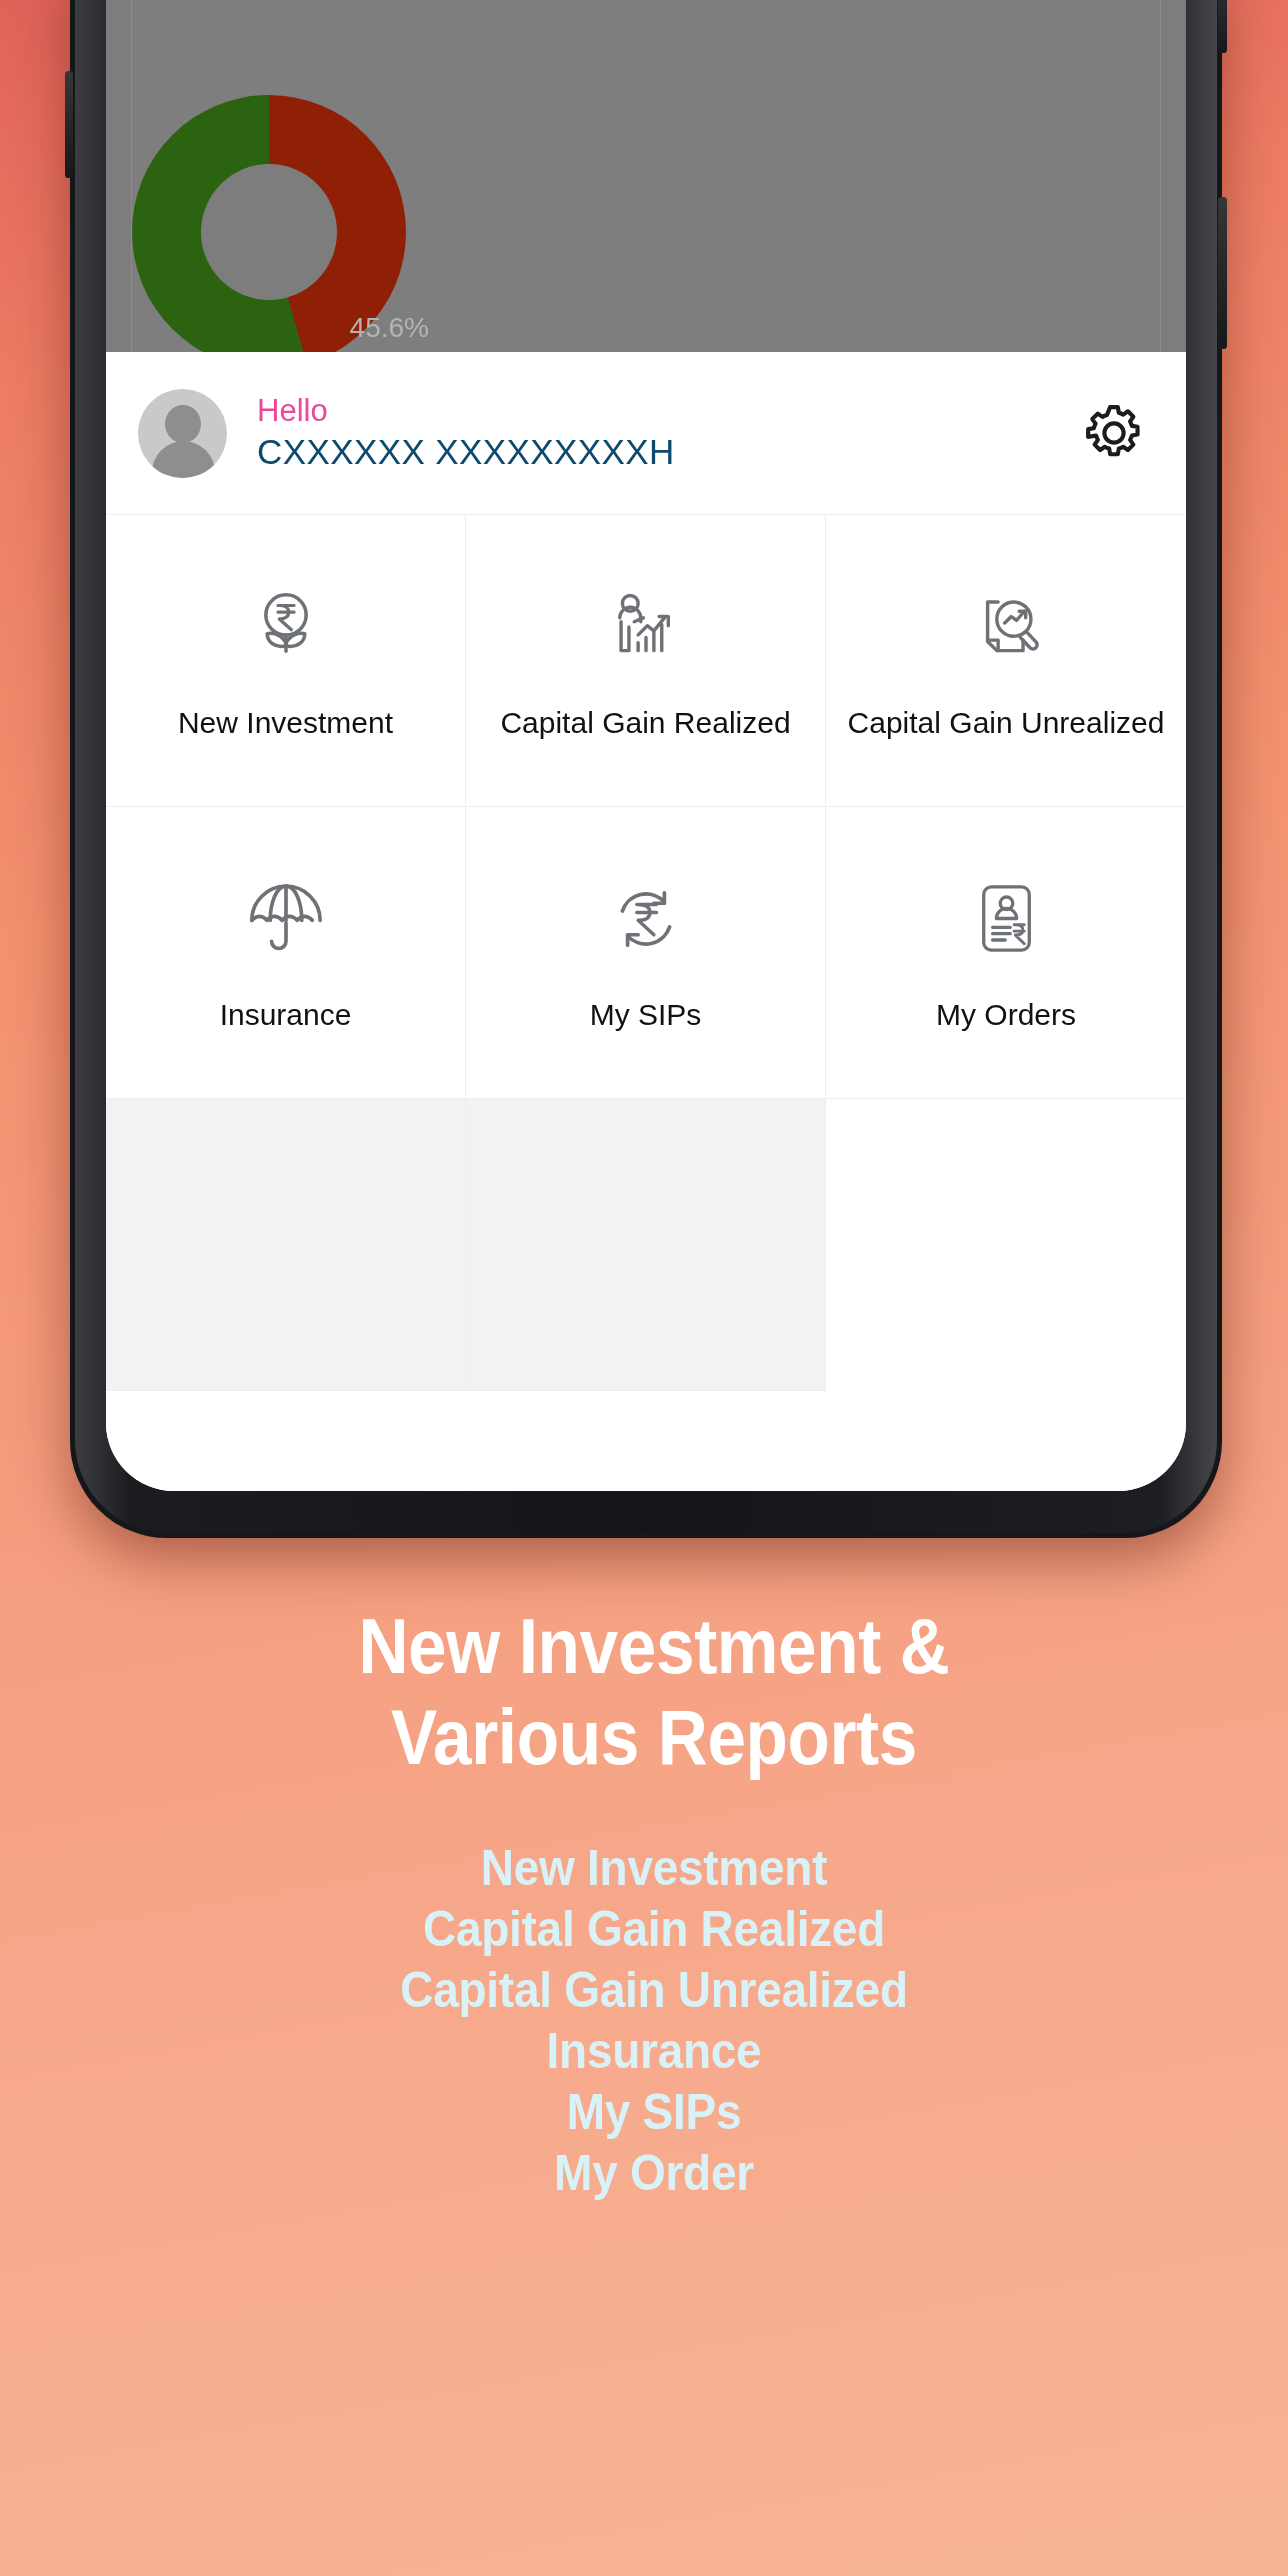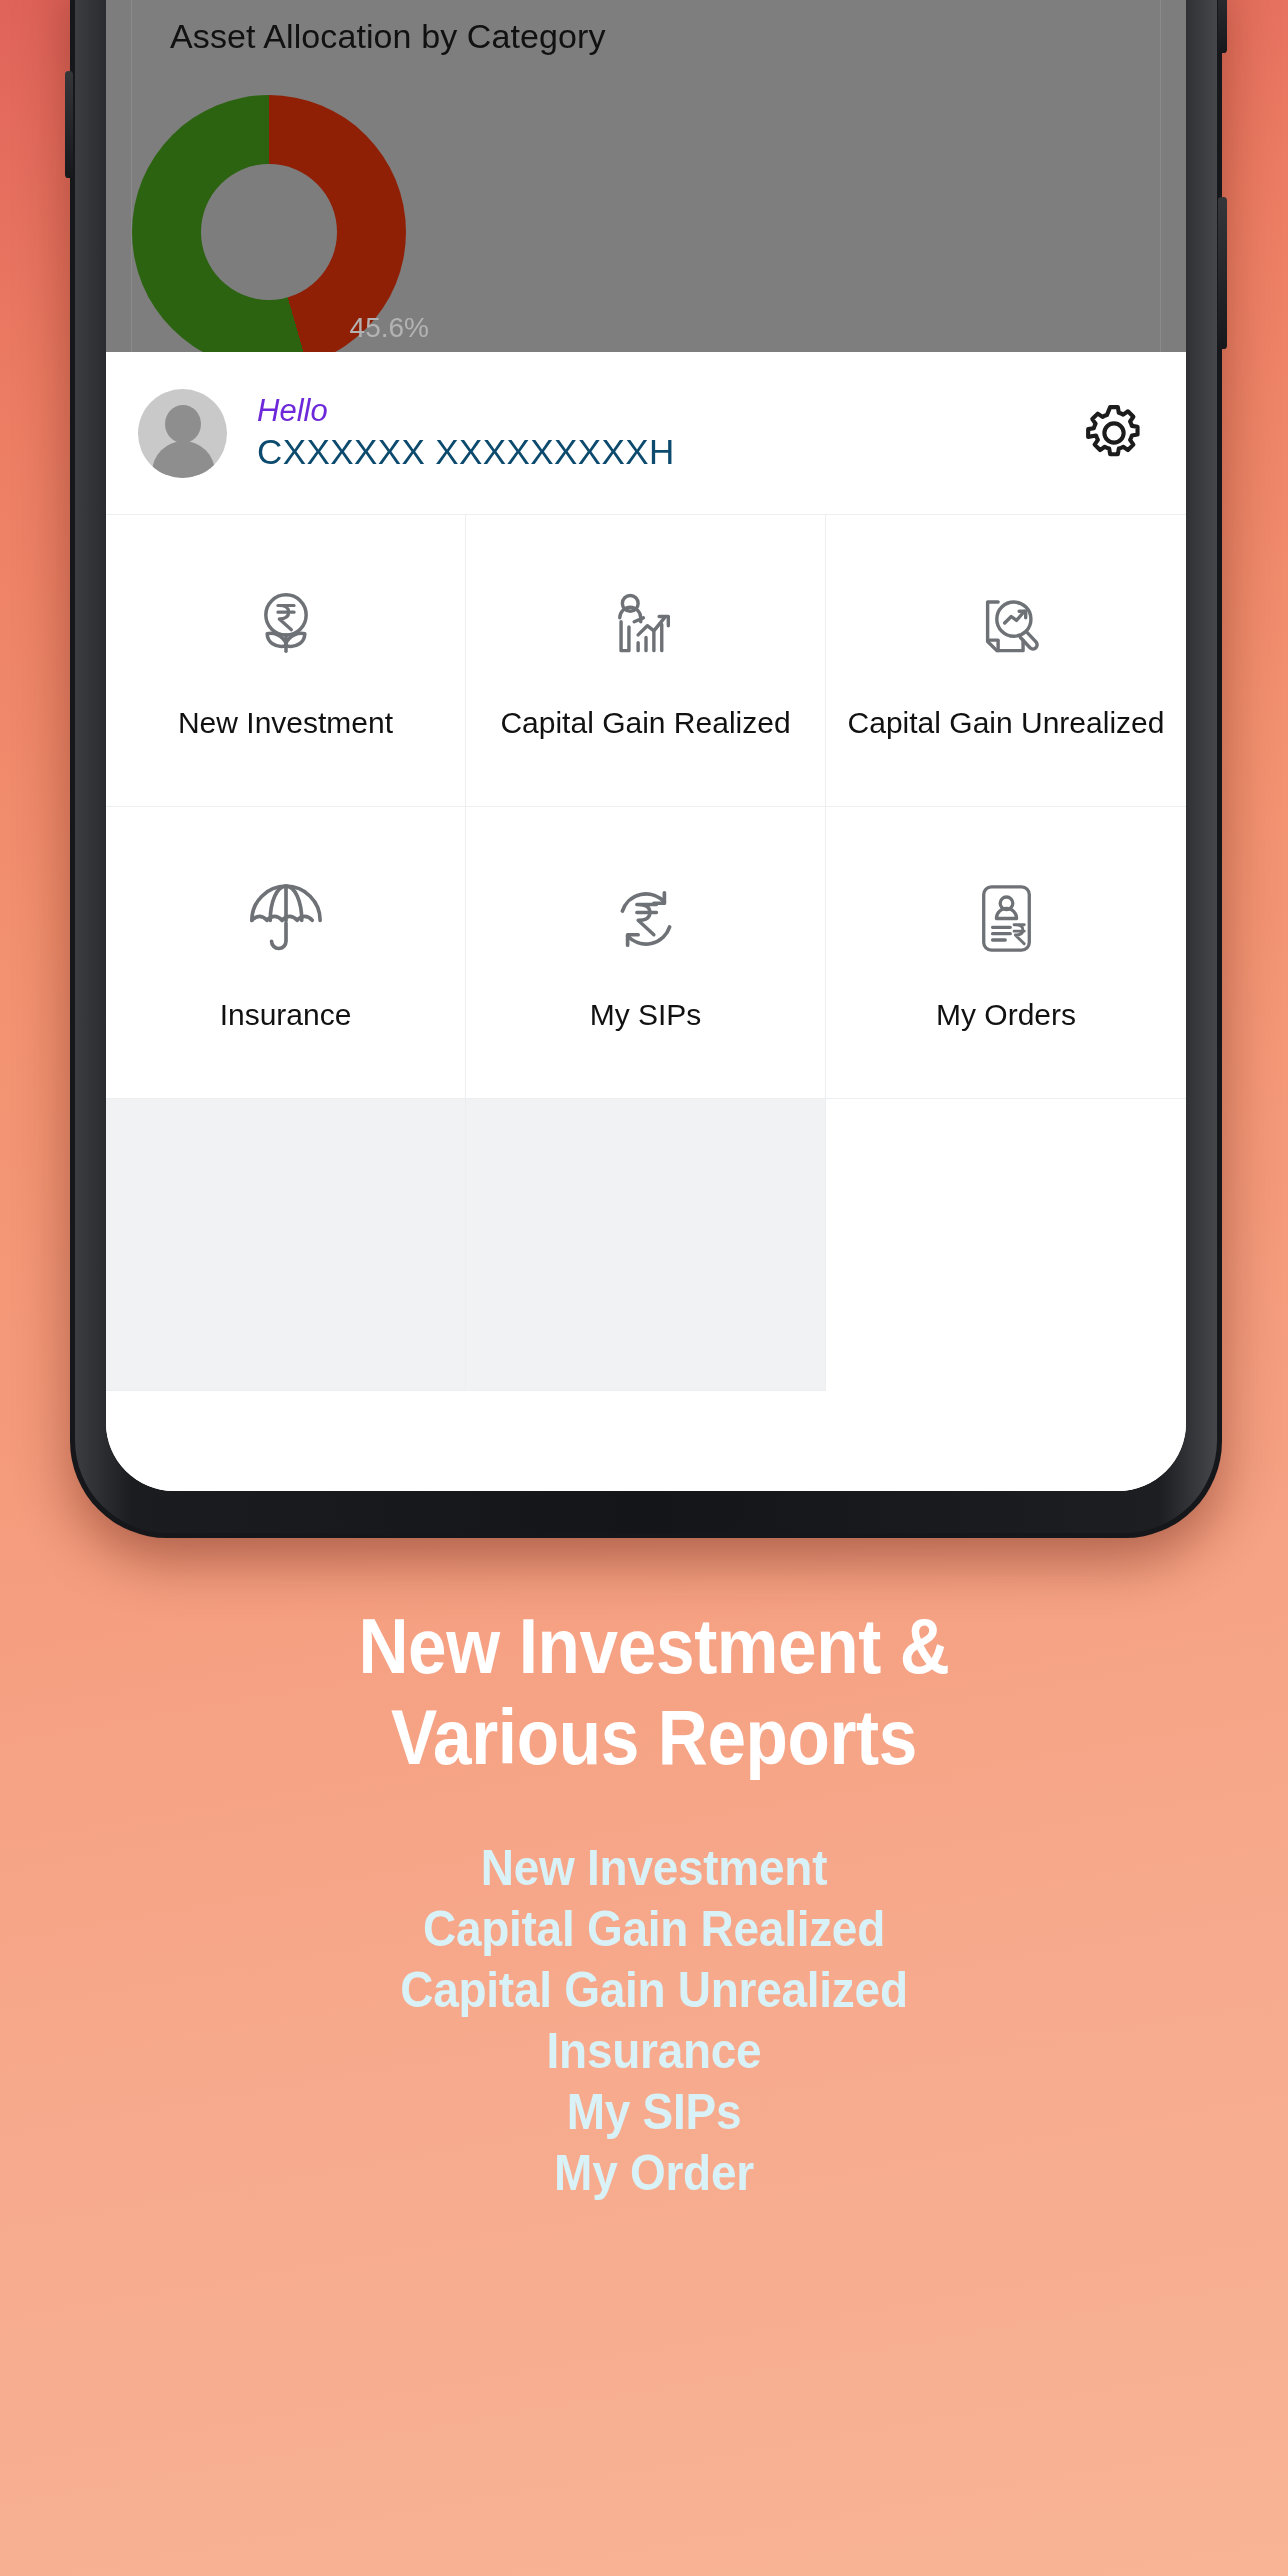--- a/index.html
+++ b/index.html
@@ -97,21 +97,21 @@
   }
   .avatar .head{
     position:absolute; left:50%; top:16px; width:36px; height:38px;
     margin-left:-18px; border-radius:50%; background:#8e8e8e;
   }
   .avatar .body{
     position:absolute; left:50%; top:52px; width:63px; height:52px;
     margin-left:-31px; border-radius:34px 34px 0 0; background:#8e8e8e;
   }
   .greet{ margin-left:30px; line-height:1.16; }
-  .greet .hi{ font-size:31px; color:#6d28d9;font-style:italic; }
+  .greet .hi{ font-size:31px; color:#ec4899; }
   .greet .nm{ font-size:35px; color:#0c4a6e; letter-spacing:0.4px; margin-top:3.6px; }
   .gear{ margin-left:auto; width:66px; height:66px; }
 
   
   .tile-grid{ display:grid; grid-template-columns:repeat(3,1fr); }
   .tile{
     height:292px; background:#fff;
     border-right:0.9px solid #eceef0; border-bottom:0.9px solid #eceef0;
     display:flex; flex-direction:column; align-items:center; justify-content:center;
     padding:0 9px;
@@ -147,21 +147,20 @@
   <div class="phone-body"></div>
   <div class="phone-edge"></div>
   <div class="side-btn b1"></div>
   <div class="side-btn b2"></div>
   <div class="side-btn-l"></div>
 
   <div class="screen">
 
     <div class="chart-region">
       <div class="chart-card">
-        <div class="chart-title">Asset Allocation by Category</div>
         <div class="donut-holder">
           <div class="donut">
             <span class="donut-pct">45.6%</span>
           </div>
         </div>
       </div>
     </div>
 
     <div class="app-sheet">
 

